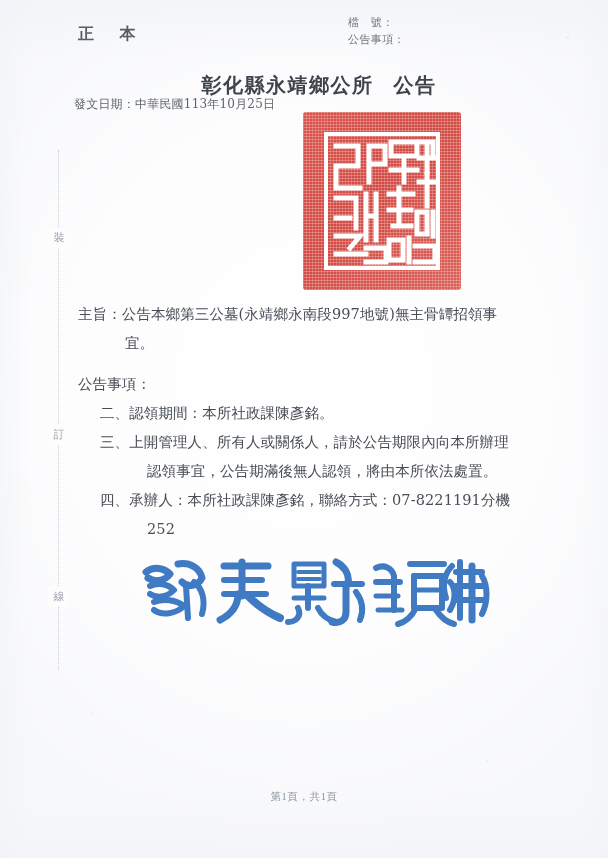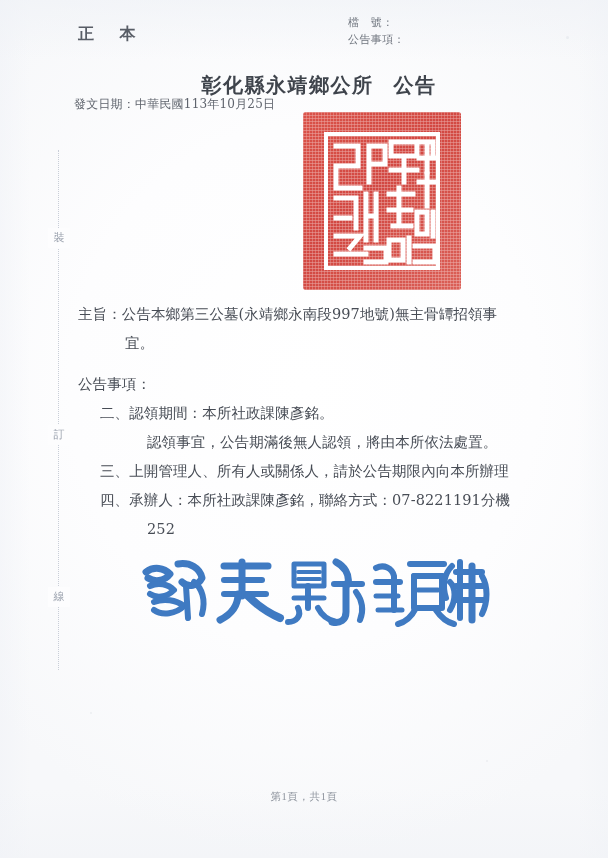--- a/index.html
+++ b/index.html
@@ -246,24 +246,24 @@
   </div>
 
   <div class="body">
     <div class="para">主旨：公告本鄉第三公墓(永靖鄉永南段997地號)無主骨罈招領事</div>
     <div class="para cont">宜。</div>
     <div class="para sec-head">公告事項：</div>
 
     <div class="para item">
       <span>二、</span><span>認領期間：本所社政課陳彥銘。</span>
     </div>
-    <div class="para item-cont">認領事宜，公告期滿後無人認領，將由本所依法處置。</div>
     <div class="para item">
       <span>三、</span><span>上開管理人、所有人或關係人，請於公告期限內向本所辦理</span>
     </div>
+    <div class="para item-cont">認領事宜，公告期滿後無人認領，將由本所依法處置。</div>
     <div class="para item">
       <span>四、</span><span>承辦人：本所社政課陳彥銘，聯絡方式：07-8221191分機</span>
     </div>
     <div class="para item-cont">252</div>
   </div>
 
   <div class="signature">
     <svg viewBox="0 0 352 78">
       <g fill="none" stroke="#2f6fbd" stroke-linecap="round" stroke-linejoin="round" opacity="0.92">
 

